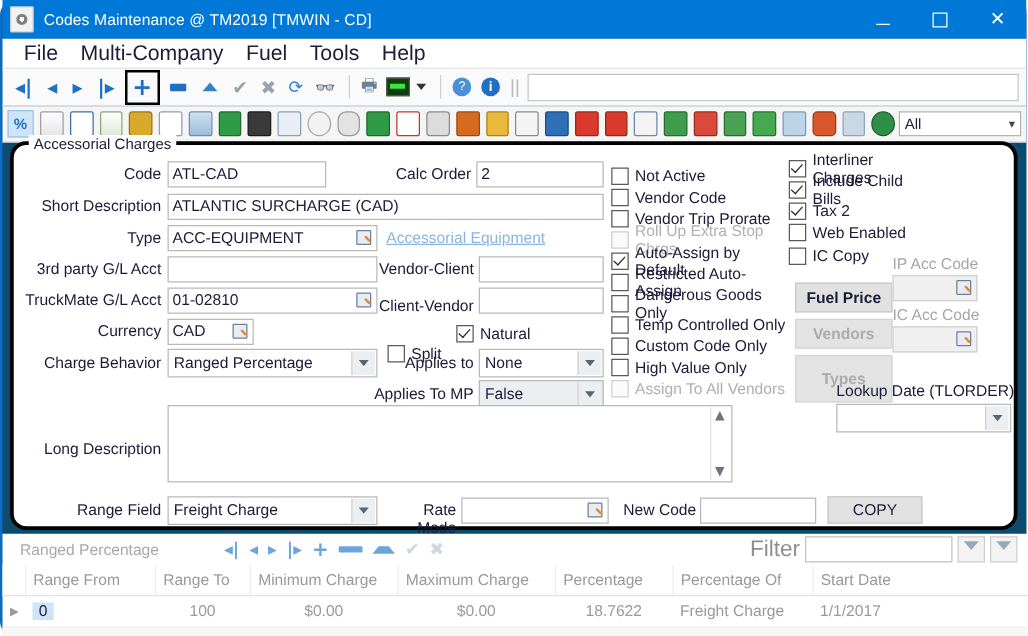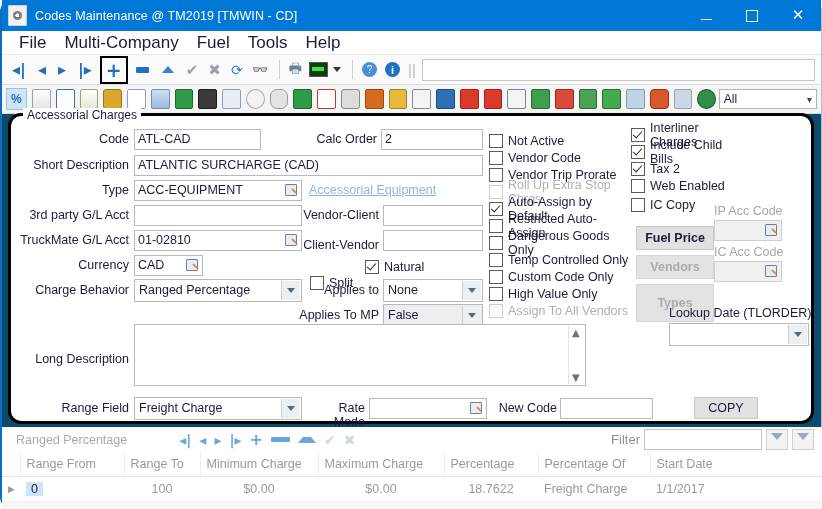--- a/index.html
+++ b/index.html
@@ -112,21 +112,21 @@
   .gridarea{position:absolute;left:0;top:427px;width:822px;height:82px;background:#fff;}
   .gridhdrbar{height:25px;display:flex;align-items:center;padding-left:14px;}
   .gtitle{font-size:12.5px;color:#a9a9a9;}
   .gnav{display:flex;align-items:center;margin-left:48px;}
   .gnav span{color:#6aa6dd;font-weight:bold;font-size:14px;padding:0 4px;font-family:"DejaVu Sans",sans-serif;}
   .gnav .dim{color:#cfd8df;}
   .gnav .pl{color:#6aa6dd;font-size:16px;}
   .gnav .mn{display:inline-block;width:11px;height:5px;background:#6aa6dd;border-radius:1px;margin:0 4px;}
   .gnav .cu{width:0;height:0;border-left:5px solid transparent;border-right:5px solid transparent;
             border-bottom:6px solid #6aa6dd;margin:0 4px;}
-  .filterlbl{margin-left:auto;font-size:13px;color:#8f8f8f;margin-right:4px;}
+  .filterlbl{margin-left:auto;font-size:18px;color:#8f8f8f;margin-right:4px;}
   .filterbox{width:116px;height:19px;background:#fff;border:1px solid #c2c2c2;}
   .fbtn{width:20px;height:19px;border:1px solid #cfcfcf;background:#f3f3f3;margin-left:4px;position:relative;}
   .fbtn i{position:absolute;left:4px;top:3px;width:0;height:0;border-left:6px solid transparent;
           border-right:6px solid transparent;border-top:7px solid #9aa9b5;font-style:normal;}
   table.grid{width:100%;border-collapse:collapse;font-size:12.5px;table-layout:fixed;}
   table.grid th{font-weight:normal;color:#9a9a9a;text-align:left;padding:2px 6px;height:20px;
                 border-bottom:1px solid #e3e3e3;border-right:1px solid #ededed;background:#fff;}
   table.grid td{color:#9a9a9a;padding:2px 6px;height:20px;border-bottom:1px solid #f0f0f0;}
   table.grid tr.alt td{background:#f6f6f6;}
   td.num,th.num{text-align:center;}
@@ -429,21 +429,21 @@
             <i></i>
           </span>
       </div>
       <div class="lbl" style="position:absolute;left:288px;top:4px;width:60px;">Rate Mode</div>
       <div class="inp" style="position:absolute;left:352px;top:1px;width:118px;">
         <span></span>
         <span class="lens"></span>
       </div>
       <div class="lbl" style="position:absolute;left:478px;top:4px;width:62px;">New Code</div>
       <div class="inp" style="position:absolute;left:543px;top:1px;width:93px;"></div>
-      <div class="btnf" style="position:absolute;left:645px;top:0;width:64px;height:22px;font-weight:normal;margin-left:32px;">COPY</div>
+      <div class="btnf" style="position:absolute;left:645px;top:0;width:76px;height:22px;font-weight:normal;">COPY</div>
     </div>
   </div>
 
   <div class="gridarea">
     <div class="gridhdrbar">
       <span class="gtitle">Ranged Percentage</span>
       <span class="gnav">
         <span>◂|</span>
         <span>◂</span>
         <span>▸</span>

